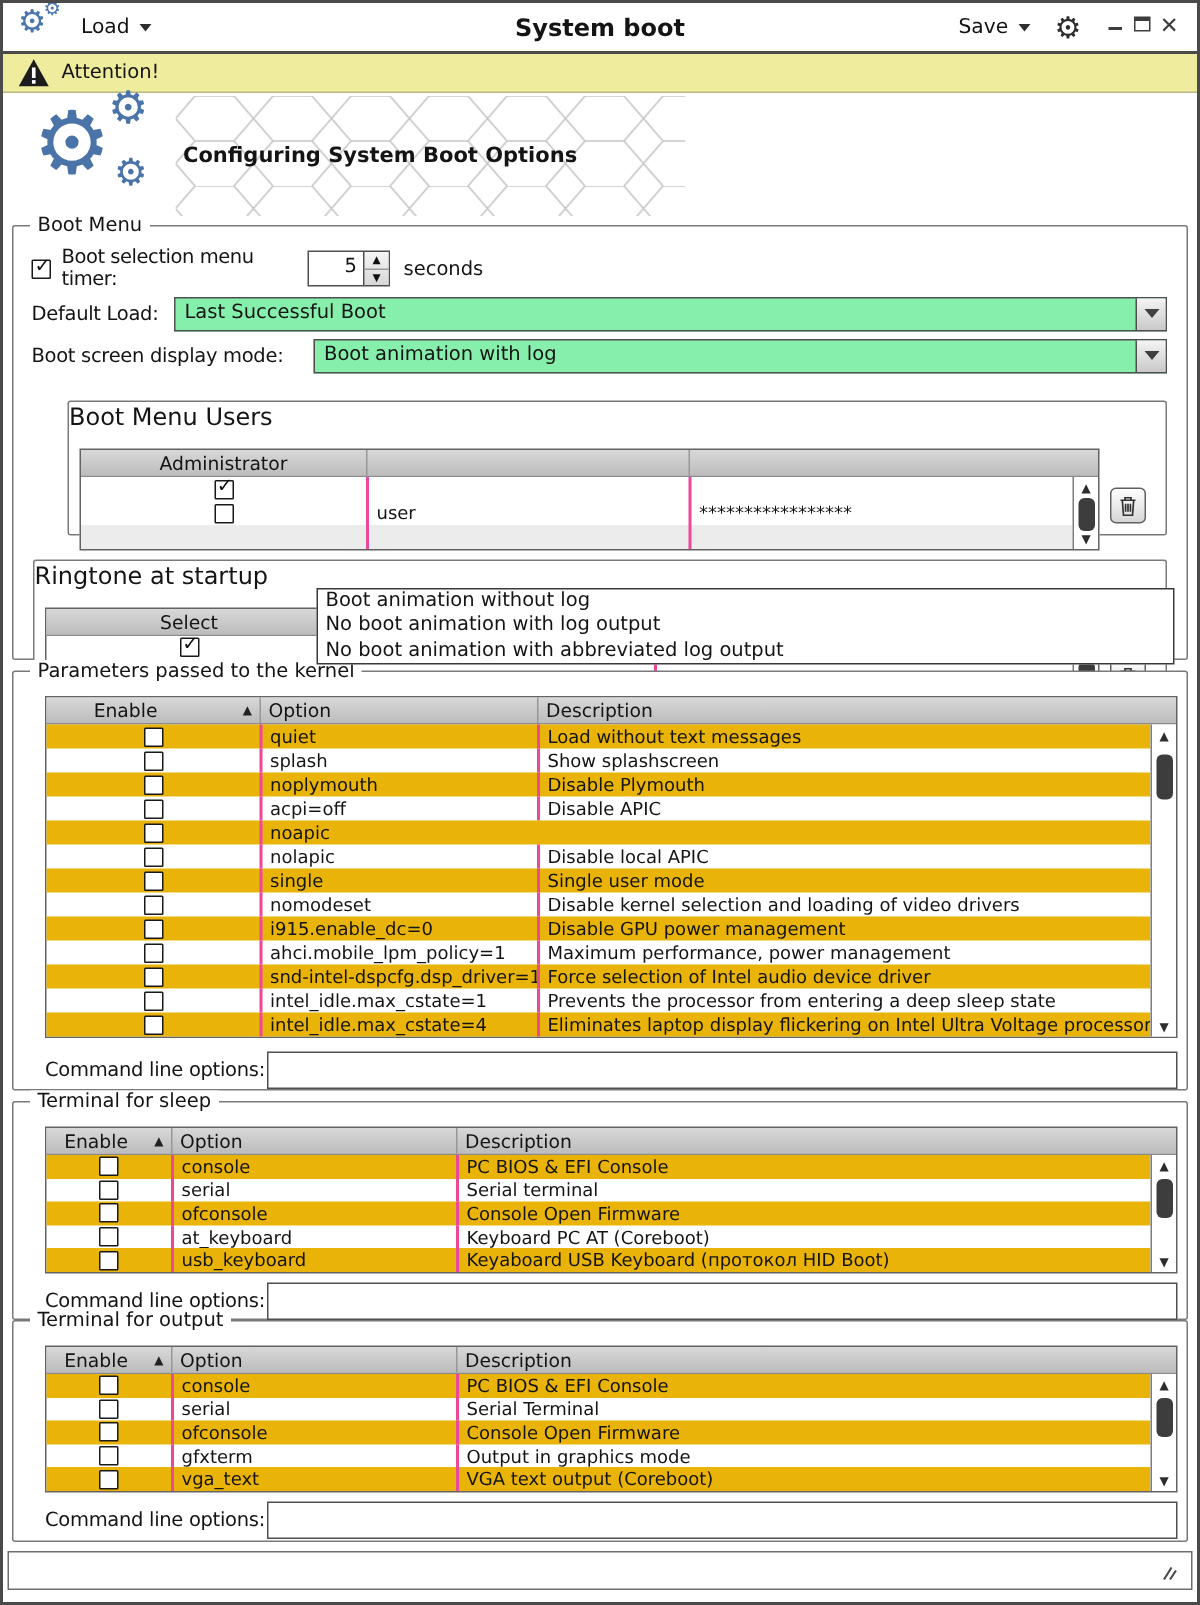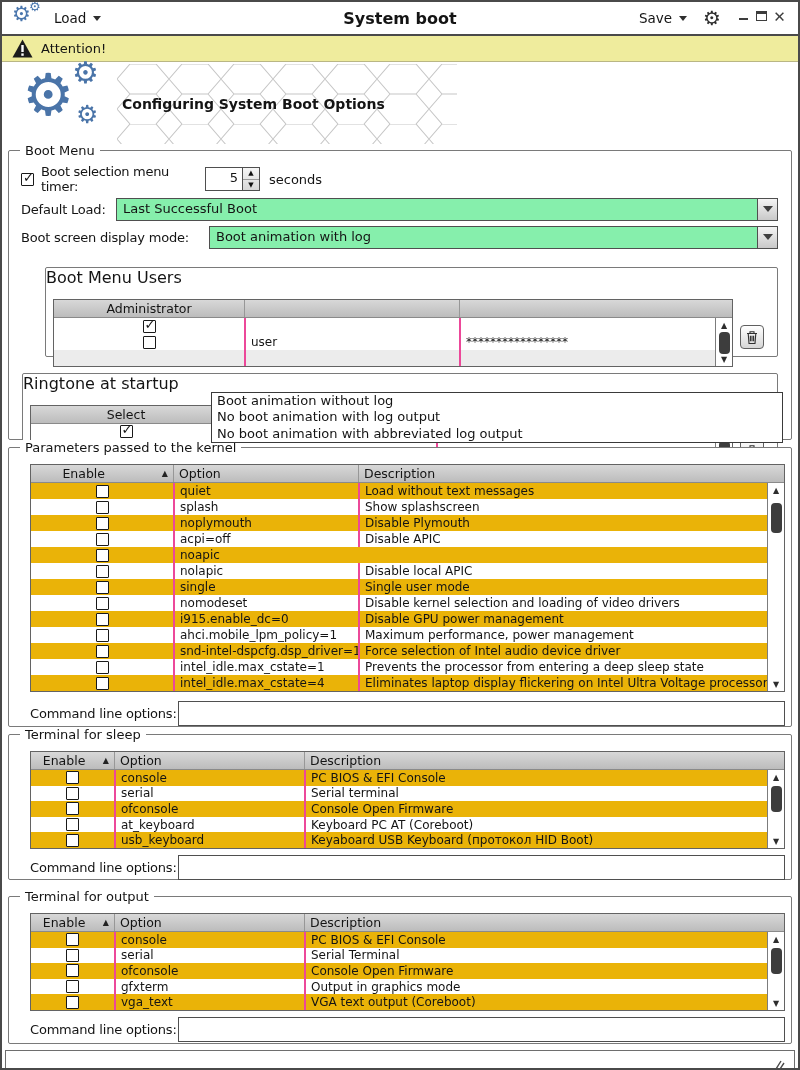--- a/index.html
+++ b/index.html
@@ -39,21 +39,21 @@
   .header-title { position:absolute; left:120px; top:50%; transform:translateY(-50%);
                   font-weight:bold; font-size:14px; }
 
   
   .gbox { border:1px solid #7a7a7a; border-radius:2px; margin:0 6px; position:relative; background:#fff; }
   .gbox > .legend { position:absolute; top:-8px; left:11px; background:#fff; padding:0 5px;
                     font-size:13px; line-height:15px; white-space:nowrap; }
   .gb-boot   { margin-top:4px;  height:290px; }
   .gb-kernel { margin-top:7px;  height:280px; }
   .gb-tin    { margin-top:7px;  height:146px; }
-  .gb-tout   { margin-top:16px;  height:148px; }
+  .gb-tout   { margin-top:0;  height:148px; }
   .subbox { border:1px solid #7a7a7a; border-radius:2px; position:relative; background:#fff; margin:0 13px; }
   .sb-users    { margin-top:18px; height:90px;margin-left:36px; }
   .sb-ringtone { margin-top:16px; height:84px; }
 
   
   .frow { display:flex; align-items:center; padding-left:12px; font-size:13px; }
   .timer-row { margin-top:14px; height:28px; }
   .load-row  { margin-top:4px; height:24px; }
   .disp-row  { margin-top:4px; height:24px; }
   .lbl-timer { width:164px; margin-left:7px; letter-spacing:-0.3px; }

